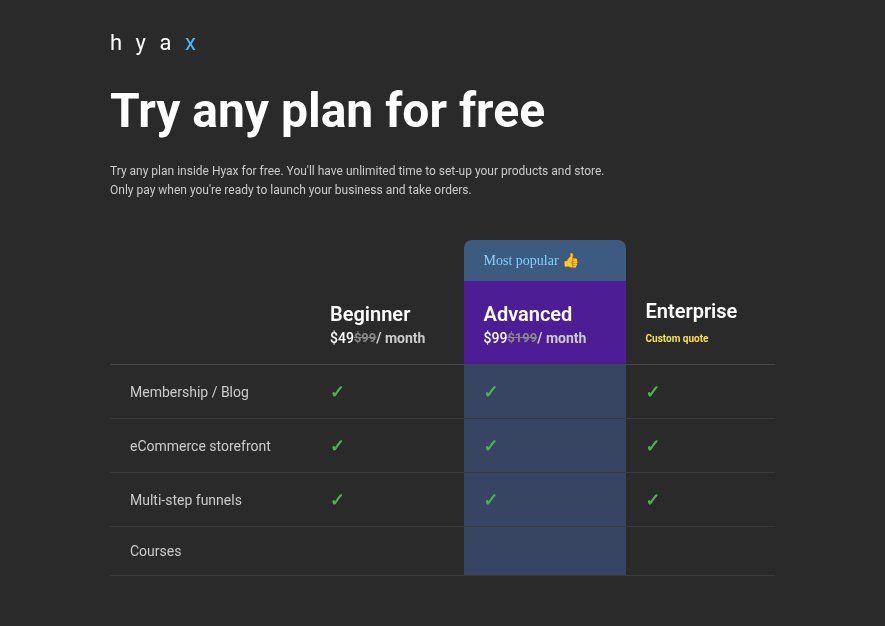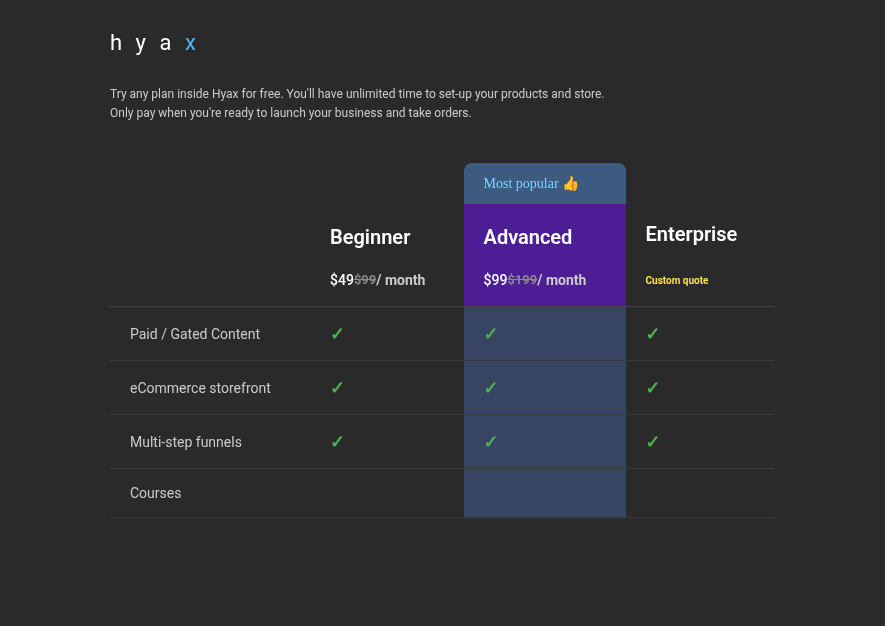--- a/index.html
+++ b/index.html
@@ -73,21 +73,21 @@
 
     .plan-header-row th:first-child {
       width: 200px;
     }
 
     .plan-name {
       font-size: 20px;
       font-weight: 600;
       color: #ffffff;
       display: block;
-      margin-bottom: 23px;
+      margin-bottom: 4px;
     }
 
     .plan-price {
       font-size: 14px;
       color: #cccccc;
       display: flex;
       flex-wrap: wrap;
     }
 
     .plan-price .price-main {
@@ -143,20 +143,21 @@
   </style>
 </head>
 <body>
 
 <div class="page-container">
 
   <div class="logo">
     h y a <span class="x-letter">x</span>
   </div>
 
+  <h1 class="hero-title">Try any plan for free</h1>
   <p class="hero-subtitle">Try any plan inside Hyax for free. You'll have unlimited time to set-up your products and store. Only pay when you're ready to launch your business and take orders.</p>
 
   <table class="pricing-table">
     <thead>
 
       <tr>
         <td class="empty-cell"></td>
         <td class="empty-cell"></td>
         <td style="padding:0;">
           <div class="most-popular-banner">
@@ -187,22 +188,22 @@
           </div>
         </th>
 
         <th>
           <span class="plan-name">Enterprise</span>
           <span class="plan-custom">Custom quote</span>
         </th>
       </tr>
     </thead>
     <tbody id="features-body">
-        <tr class="feature-row">
-          <td>Paid / Gated Content</td>
+    <tr class="feature-row">
+          <td>Membership / Blog</td>
           <td><span class="check-icon">✓</span></td>
           <td class="advanced-col"><span class="check-icon">✓</span></td>
           <td><span class="check-icon">✓</span></td>
         </tr>
         <tr class="feature-row">
           <td>eCommerce storefront</td>
           <td><span class="check-icon">✓</span></td>
           <td class="advanced-col"><span class="check-icon">✓</span></td>
           <td><span class="check-icon">✓</span></td>
         </tr>

